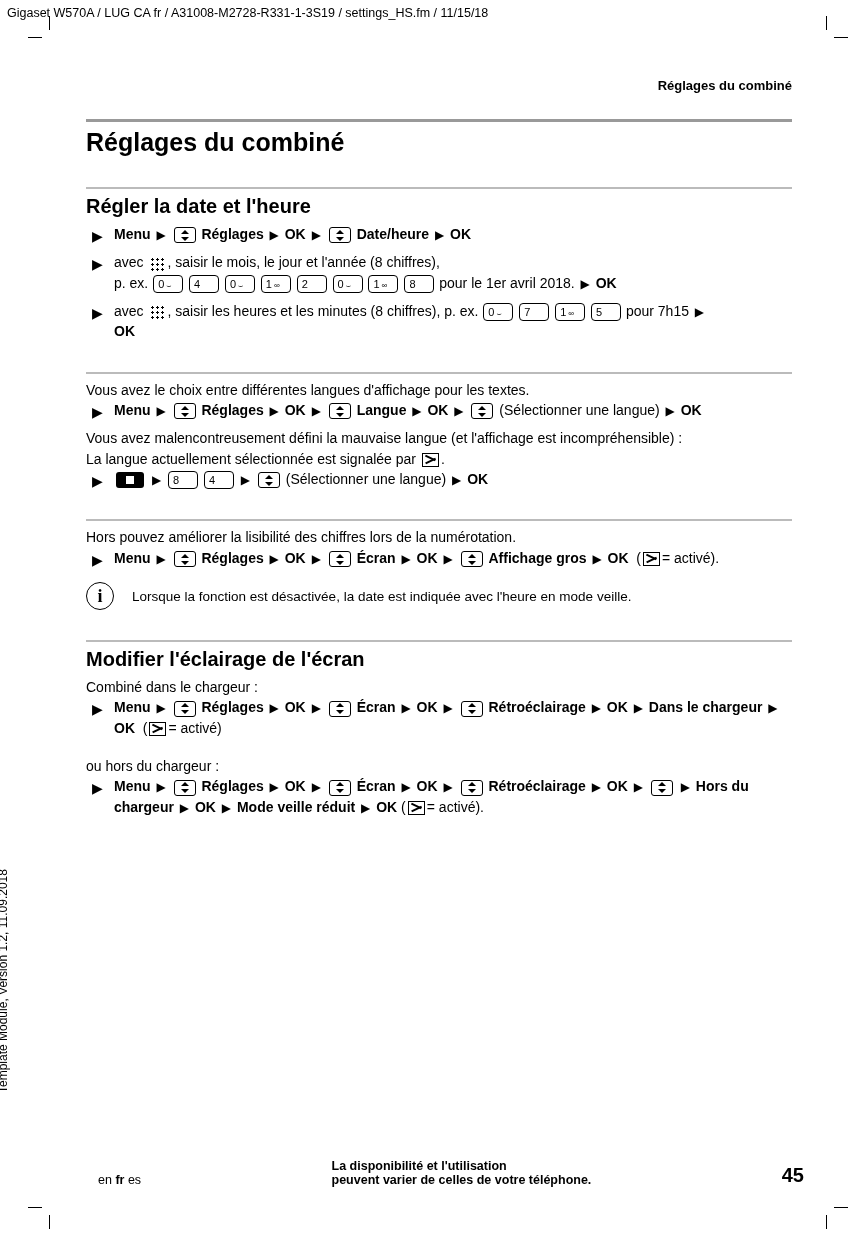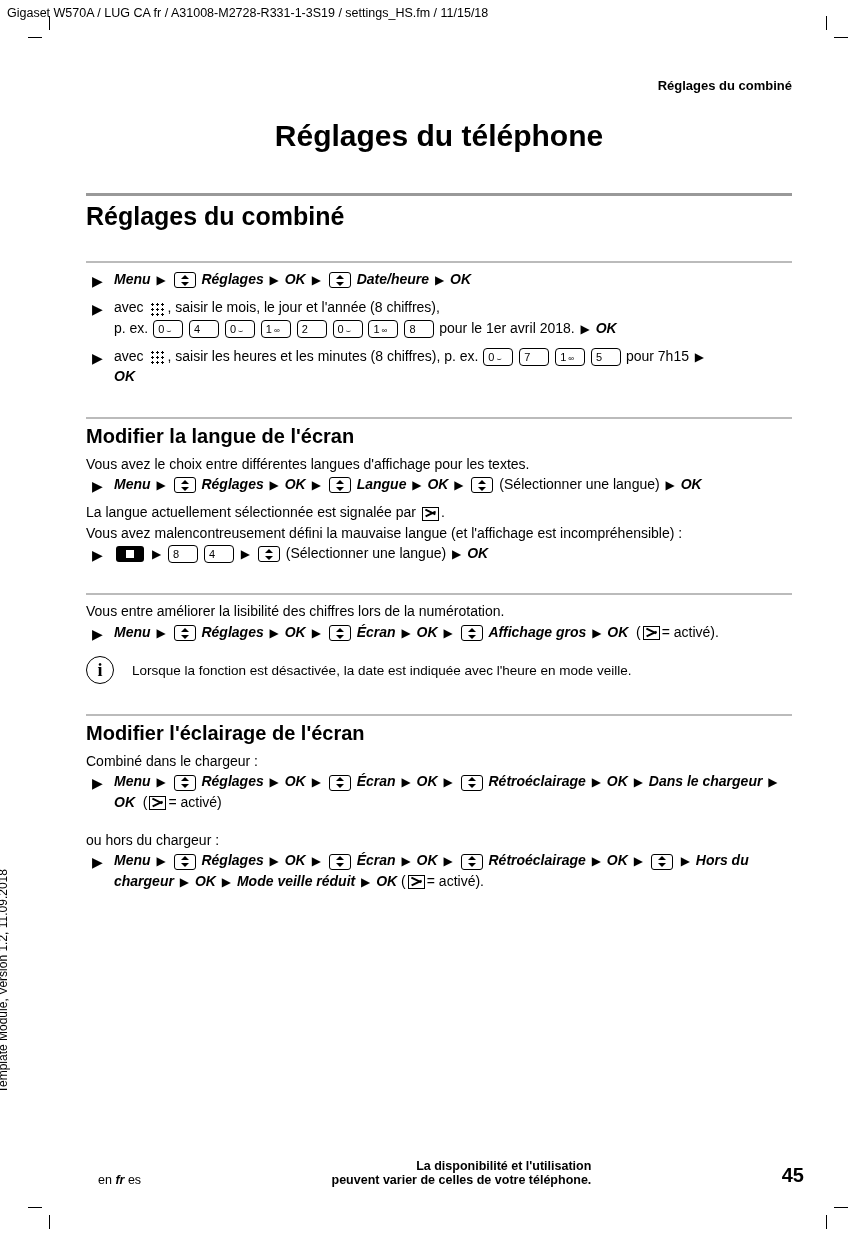--- a/index.html
+++ b/index.html
@@ -61,21 +61,21 @@
   }
   .rule { border: none; border-top: 3px solid #999; margin-bottom: 6px; }
   .rule-thin { border: none; border-top: 2px solid #bbb; margin-bottom: 6px; }
   h2 { font-size: 25px; font-weight: bold; margin-bottom: 4px; }
   h3 { font-size: 20px; font-weight: bold; margin-bottom: 6px; }
   p, .step { font-size: 14px; line-height: 1.45; }
   .intro { margin-bottom: 30px; }
   .section { margin-bottom: 30px; }
   .step { position: relative; padding-left: 28px; margin-bottom: 8px; }
   .step-bullet { position: absolute; left: 6px; top: 2px; font-size: 14px; }
-  .bold { font-weight: bold; font-style: italic; }
+  .bold { font-weight: bold; }
   .tri { font-size: 12px; padding: 0 2px; }
   .nav-icon {
     display: inline-block; width: 22px; height: 16px;
     border: 1.5px solid #000; border-radius: 3px;
     position: relative; vertical-align: middle; margin: 0 2px;
   }
   .nav-icon::before, .nav-icon::after {
     content:""; position:absolute; left:50%; transform:translateX(-50%);
     width:0; height:0; border-left:4px solid transparent; border-right:4px solid transparent;
   }
@@ -124,45 +124,45 @@
   .info-circle {
     width:28px; height:28px; border:1.5px solid #000; border-radius:50%;
     display:flex; align-items:center; justify-content:center;
     font-family: serif; font-weight:bold; font-size:18px; flex-shrink:0;
   }
   .footer {
     position:absolute; bottom:46px; left:98px; width:706px;
     display:flex; justify-content:space-between; align-items:flex-end;
     font-size:12.5px;
   }
-  .footer-center { text-align:right; font-weight:bold; }
+  .footer-center { text-align:left; font-weight:bold; }
   .footer-left .bold { font-weight:bold; }
   .footer-right { font-weight:bold; font-size:20px; }
 </style>
 </head>
 <body>
 
 <div class="header-path">Gigaset W570A / LUG CA fr / A31008-M2728-R331-1-3S19 / settings_HS.fm / 11/15/18</div>
 <div class="crop-mark crop-tl"></div>
 <div class="crop-mark crop-tr"></div>
 <div class="crop-mark crop-bl"></div>
 <div class="crop-mark crop-br"></div>
 <div class="side-text">Template Module, Version 1.2, 11.09.2018</div>
 
 <div class="page">
   <div class="top-right">Réglages du combiné</div>
-  <h1>Réglages du téléphone</h1>
 
   <hr class="rule">
   <div class="section">
     <h2>Réglages du combiné</h2>
   </div>
 
   <hr class="rule-thin">
   <div class="section">
+    <h3>Régler la date et l'heure</h3>
     <div class="step">
       <span class="step-bullet">▶</span>
       <span class="bold">Menu</span>
       <span class="tri">▶</span>
       <span class="nav-icon"></span>
       <span class="bold">Réglages</span>
       <span class="tri">▶</span>
       <span class="bold">OK</span>
       <span class="tri">▶</span>
       <span class="nav-icon"></span>
@@ -196,63 +196,62 @@
       <span class="digit-key"><span>1</span><span class="sub">∞</span></span>
       <span class="digit-key"><span>5</span></span>
       <span>pour 7h15</span>
       <span class="tri">▶</span><br>
       <span class="bold">OK</span>
     </div>
   </div>
 
   <hr class="rule-thin">
   <div class="section">
-    <h3>Modifier la langue de l'écran</h3>
     <p>Vous avez le choix entre différentes langues d'affichage pour les textes.</p>
     <div class="step">
       <span class="step-bullet">▶</span>
       <span class="bold">Menu</span>
       <span class="tri">▶</span>
       <span class="nav-icon"></span>
       <span class="bold">Réglages</span>
       <span class="tri">▶</span>
       <span class="bold">OK</span>
       <span class="tri">▶</span>
       <span class="nav-icon"></span>
       <span class="bold">Langue</span>
       <span class="tri">▶</span>
       <span class="bold">OK</span>
       <span class="tri">▶</span>
       <span class="nav-icon"></span>
       <span>(Sélectionner une langue)</span>
       <span class="tri">▶</span>
       <span class="bold">OK</span>
     </div>
+    <p>Vous avez malencontreusement défini la mauvaise langue (et l'affichage est incompréhensible) :</p>
     <p>
       <span>La langue actuellement sélectionnée est signalée par</span>
       <span class="check-icon"></span><span>.</span>
     </p>
-    <p>Vous avez malencontreusement défini la mauvaise langue (et l'affichage est incompréhensible) :</p>
     <div class="step">
       <span class="step-bullet">▶</span>
       <span class="soft-key"></span>
       <span class="tri">▶</span>
       <span class="digit-key"><span>8</span></span>
       <span class="digit-key"><span>4</span></span>
       <span class="tri">▶</span>
       <span class="nav-icon"></span>
       <span>(Sélectionner une langue)</span>
       <span class="tri">▶</span>
       <span class="bold">OK</span>
     </div>
   </div>
 
   <hr class="rule-thin">
   <div class="section">
-    <p>Vous entre améliorer la lisibilité des chiffres lors de la numérotation.</p>
+    <p>Hors pouvez améliorer la lisibilité des chiffres lors de la numérotation.</p>
     <div class="step">
       <span class="step-bullet">▶</span>
       <span class="bold">Menu</span>
       <span class="tri">▶</span>
       <span class="nav-icon"></span>
       <span class="bold">Réglages</span>
       <span class="tri">▶</span>
       <span class="bold">OK</span>
       <span class="tri">▶</span>
       <span class="nav-icon"></span>

